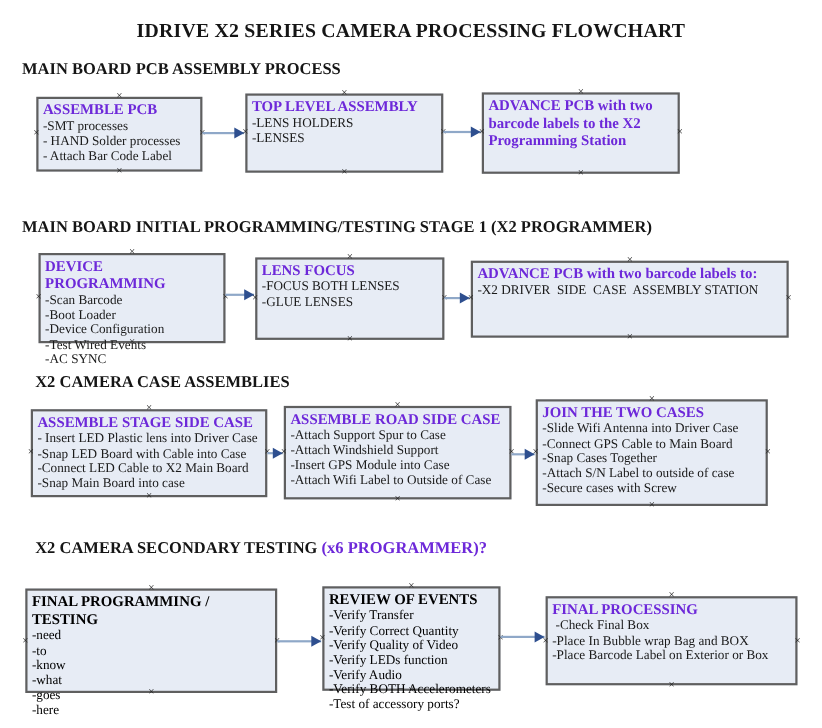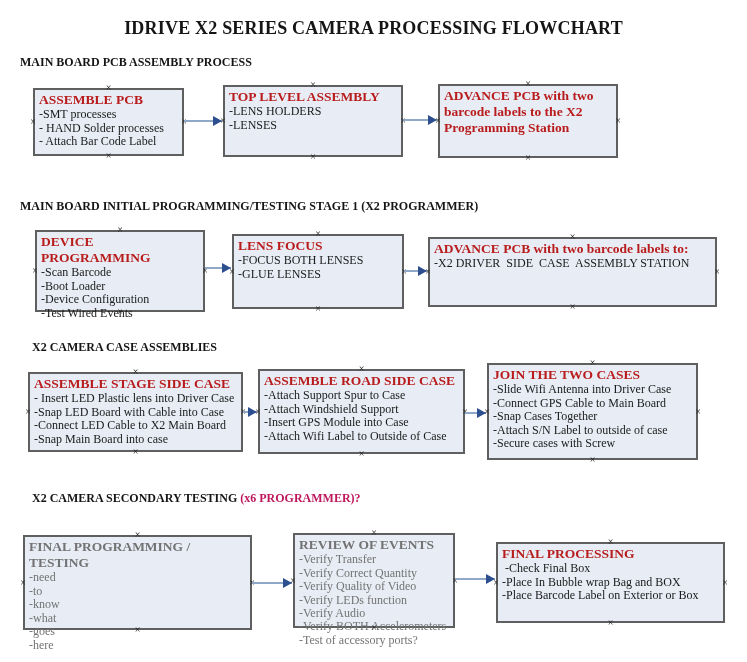--- a/index.html
+++ b/index.html
@@ -5,30 +5,30 @@
   html,body{margin:0;padding:0;background:#ffffff;}
   #canvas{
     position:relative;width:747px;height:662px;background:#ffffff;overflow:hidden;
     font-family:Liberation Serif, serif;color:#111;
   }
   .page-title{
     position:absolute;left:0;right:0;top:18px;text-align:center;
     font-size:18px;font-weight:bold;letter-spacing:.2px;color:#151515;
   }
   .sec-h{
-    position:absolute;font-size:12px;font-weight:bold;color:#151515;white-space:nowrap;
-  }
-  .sec-h .accent{color:#be185d;}
+    position:absolute;font-size:15px;font-weight:bold;color:#151515;white-space:nowrap;
+  }
+  .sec-h .accent{color:#6d28d9;}
   .box{
     position:absolute;box-sizing:border-box;background:#e7ecf5;border:2px solid #5f5f5f;
     padding:2px 3px 0 4px;overflow:visible;
   }
-  .bt{font-size:13.5px;font-weight:bold;line-height:1.2;white-space:pre-wrap;color:#b91c1c;}
+  .bt{font-size:13.5px;font-weight:bold;line-height:1.2;white-space:pre-wrap;color:#6d28d9;}
   .bi{font-size:12px;line-height:1.12;white-space:pre-wrap;color:#1a1a1a;}
-  .box.red .bt,.box.red .bi{color:#737373;}
+  .box.red .bt,.box.red .bi{color:#000000;}
   .arrow{position:absolute;height:0;border-top:2px solid #8fa8c8;}
   .arrow::after{
     content:"";position:absolute;right:0;top:-6px;width:0;height:0;
     border-left:9px solid #2e4f8f;border-top:5px solid transparent;border-bottom:5px solid transparent;
   }
   .h{
     position:absolute;font-size:10px;line-height:8px;color:#222;font-weight:normal;
     width:8px;height:8px;text-align:center;pointer-events:none;
   }
   .h-t{top:-6px;left:50%;margin-left:-4px;}
@@ -83,20 +83,21 @@
   <div class="sec-h" style="left:20px;top:199px">
     <span>MAIN BOARD INITIAL PROGRAMMING/TESTING STAGE 1 (X2 PROGRAMMER)</span>
   </div>
 
   <div class="box" style="left:35px;top:230px;width:170px;height:82px">
     <div class="bt">DEVICE PROGRAMMING</div>
     <div class="bi">-Scan Barcode</div>
     <div class="bi">-Boot Loader</div>
     <div class="bi">-Device Configuration</div>
     <div class="bi">-Test Wired Events</div>
+    <div class="bi">-AC SYNC</div>
   <span class="h h-t">×</span>
       <span class="h h-b">×</span>
       <span class="h h-l">×</span>
       <span class="h h-r">×</span>
     </div>
 
   <div class="arrow" style="left:205px;top:267px;width:26px"></div>
 
   <div class="box" style="left:232px;top:234px;width:172px;height:75px">
     <div class="bt">LENS FOCUS</div>

